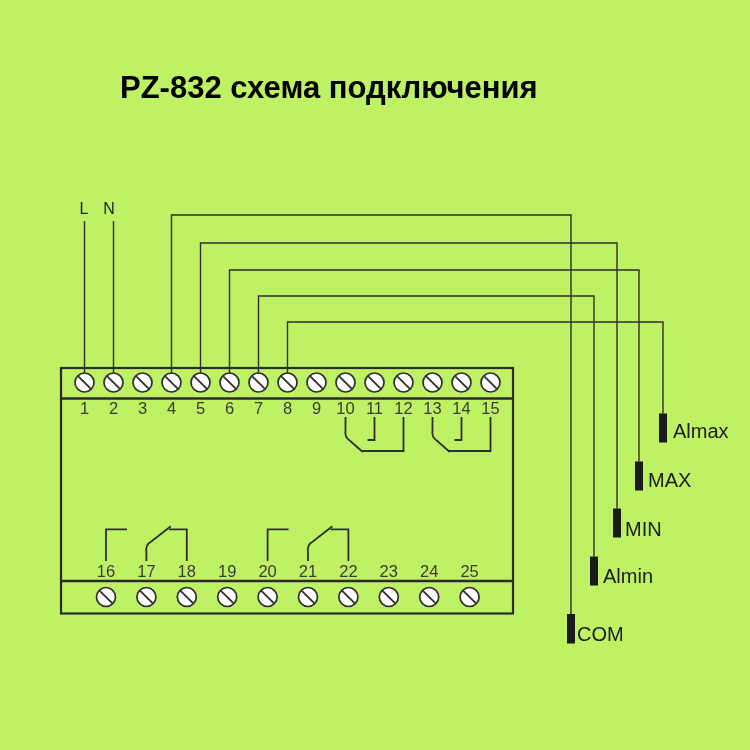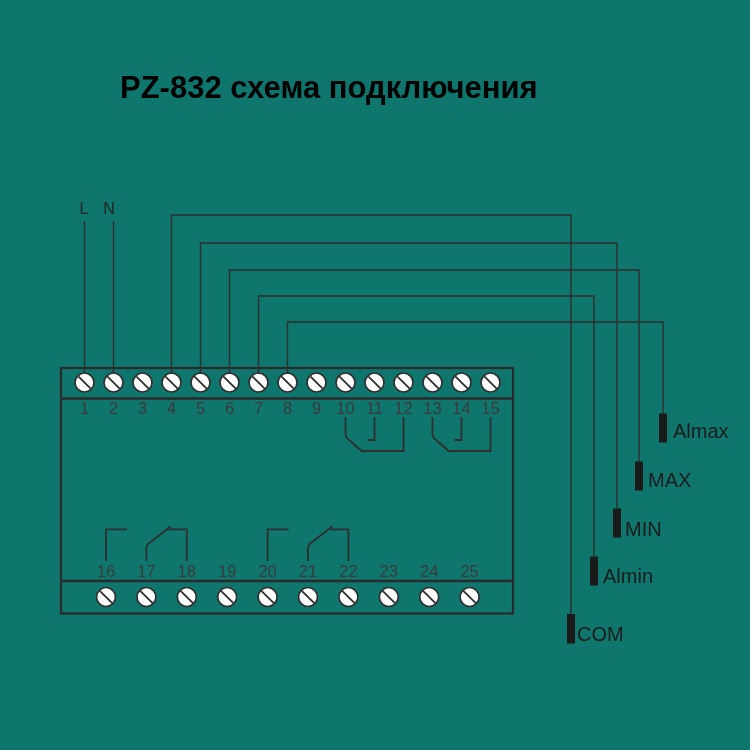--- a/index.html
+++ b/index.html
@@ -7,21 +7,21 @@
     padding: 0;
     background: #ffffff;
     width: 750px;
     height: 750px;
     font-family: "Liberation Sans", sans-serif;
   }
   .stage {
     position: relative;
     width: 750px;
     height: 750px;
-    background: #0f766e;
+    background: #bef264;
     overflow: hidden;
   }
   svg { display: block; }
   .title-text {
     font-family: "Liberation Sans", sans-serif;
     font-size: 31px;
     font-weight: bold;
     fill: #000000;
   }
   .pin-label {

